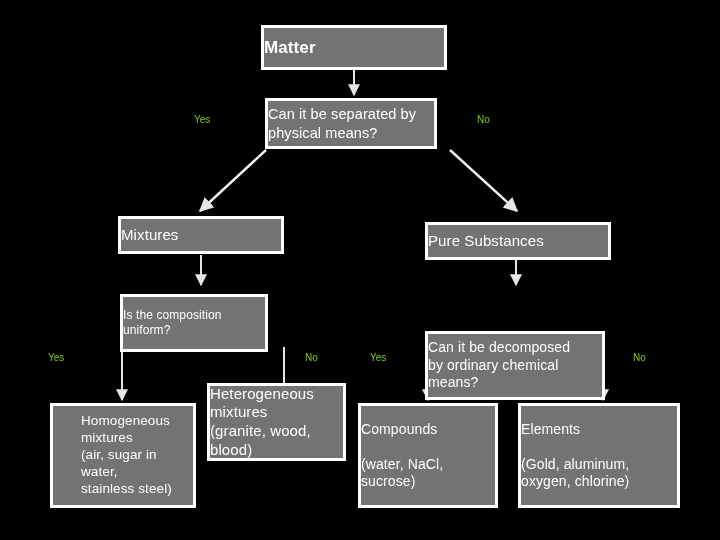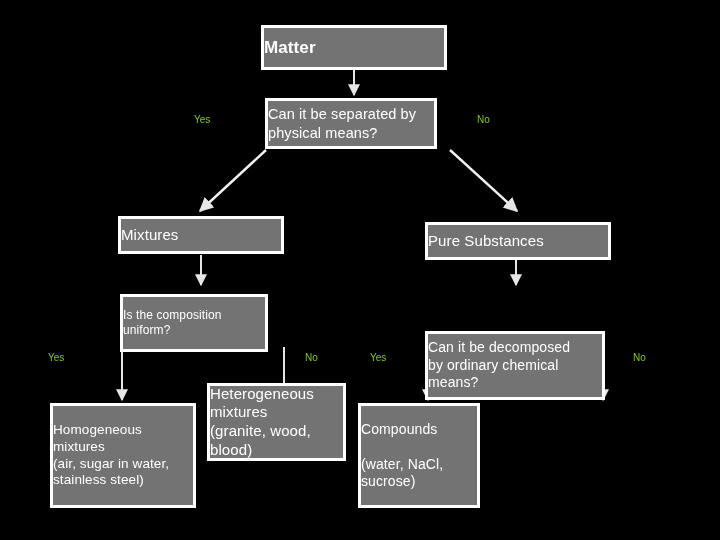--- a/index.html
+++ b/index.html
@@ -56,23 +56,23 @@
   }
 
   
   #node-matter        { left: 261px; top: 25px;  width: 186px; height: 45px;  font-size: 17px; font-weight: bold; }
   #node-q-separated   { left: 265px; top: 98px;  width: 172px; height: 51px;  font-size: 14.5px; }
   #node-mixtures      { left: 118px; top: 216px; width: 166px; height: 38px;  font-size: 15px; }
   #node-pure          { left: 425px; top: 222px; width: 186px; height: 38px;  font-size: 15px; }
   #node-q-uniform     { left: 120px; top: 288px; width: 148px; height: 58px;  font-size: 12px; margin-top: 6px; }
   #node-q-decomposed  { left: 425px; top: 288px; width: 180px; height: 69px;  font-size: 14px; margin-top: 43px; }
 
-  #node-homogeneous   { left: 50px;  top: 403px; width: 146px; height: 105px; font-size: 13.5px; }
+  #node-homogeneous   { left: 50px;  top: 403px; width: 146px; height: 105px; font-size: 13.5px; padding-left: 28px; }
   #node-heterogeneous { left: 207px; top: 383px; width: 139px; height: 78px; font-size: 15px; }
-  #node-compounds     { left: 358px; top: 403px; width: 122px; height: 105px; font-size: 14px; }
+  #node-compounds     { left: 358px; top: 403px; width: 140px; height: 105px; font-size: 14px; }
   #node-elements      { left: 518px; top: 403px; width: 162px; height: 105px; font-size: 14px; }
 
   
   .edge-label {
     position: absolute;
     z-index: 3;
     color: #84cc16;
     font-size: 10px;
     white-space: nowrap;
   }
@@ -156,20 +156,26 @@
 blood)</span>
   </div>
 
   <div class="node" id="node-compounds">
     <span class="txt">Compounds
 
 (water, NaCl,
 sucrose)</span>
   </div>
 
+  <div class="node" id="node-elements">
+    <span class="txt">Elements
+
+(Gold, aluminum,
+oxygen, chlorine)</span>
+  </div>
 
   <div class="edge-label" id="lbl-yes-1">Yes</div>
   <div class="edge-label" id="lbl-no-1">No</div>
   <div class="edge-label" id="lbl-yes-2">Yes</div>
   <div class="edge-label" id="lbl-no-2">No</div>
   <div class="edge-label" id="lbl-yes-3">Yes</div>
   <div class="edge-label" id="lbl-no-3">No</div>
 
 </div>
 

